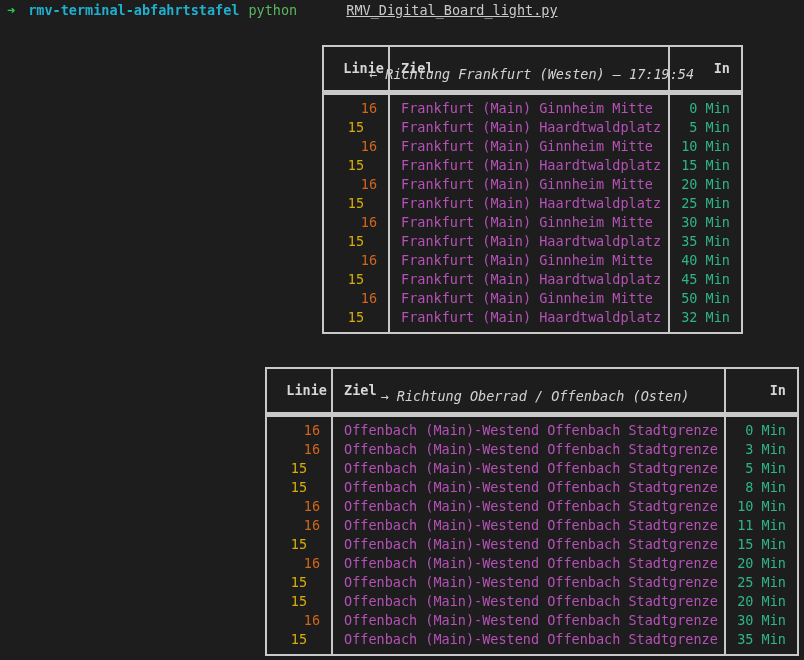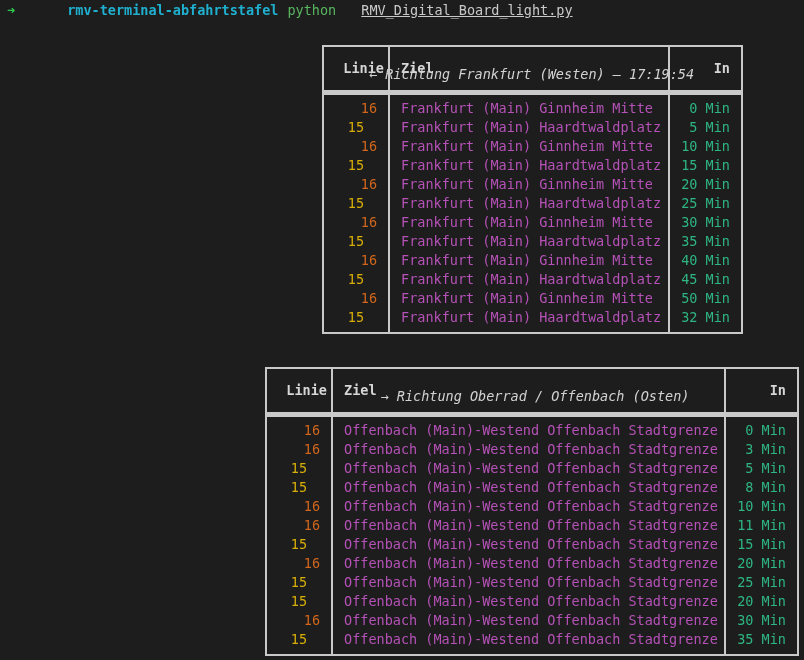--- a/index.html
+++ b/index.html
@@ -12,23 +12,23 @@
     color: #d2d2d2;
   }
   .terminal { position: relative; width: 804px; height: 660px; }
 
   
   .prompt-line {
     position: absolute; top: 1px; left: 7px;
     white-space: pre; display: flex; align-items: baseline;
   }
   .prompt-arrow { color: var(--prompt-arrow); font-weight: bold; margin-right: 13px; }
-  .directory    { color: var(--directory); font-weight: bold; margin-right: 9px; margin-left: 39px; }
+  .directory    { color: var(--directory); font-weight: bold; margin-right: 9px; }
   .command      { color: var(--command); margin-right: 25px; }
-  .script-name  { color: var(--script); text-decoration: underline; }
+  .script-name  { color: var(--script); text-decoration: underline; margin-left: 24px; }
 
   
   .section-title {
     position: absolute; text-align: center;
     font-style: italic; color: var(--title-text);
     white-space: pre;
     margin-top: 47px;
   }
   #title-west { top: 18px; left: 322px; width: 419px; }
   #title-east { top: 340px; left: 269px; width: 532px; }

